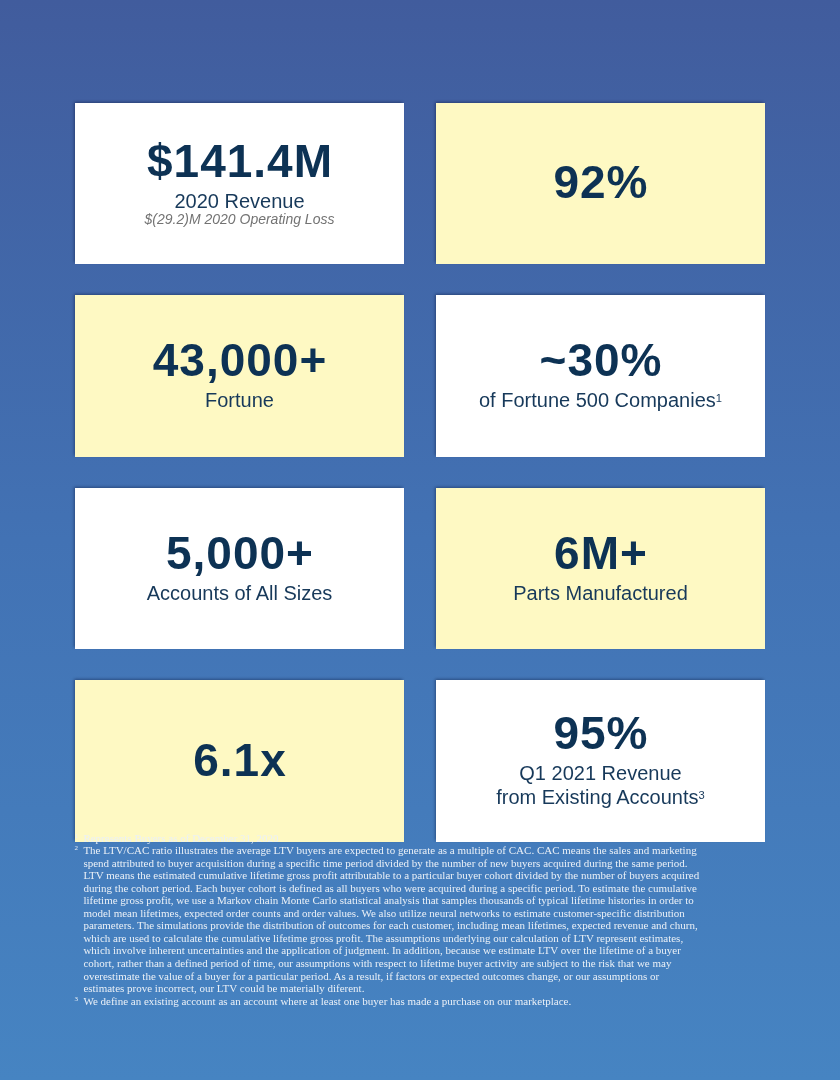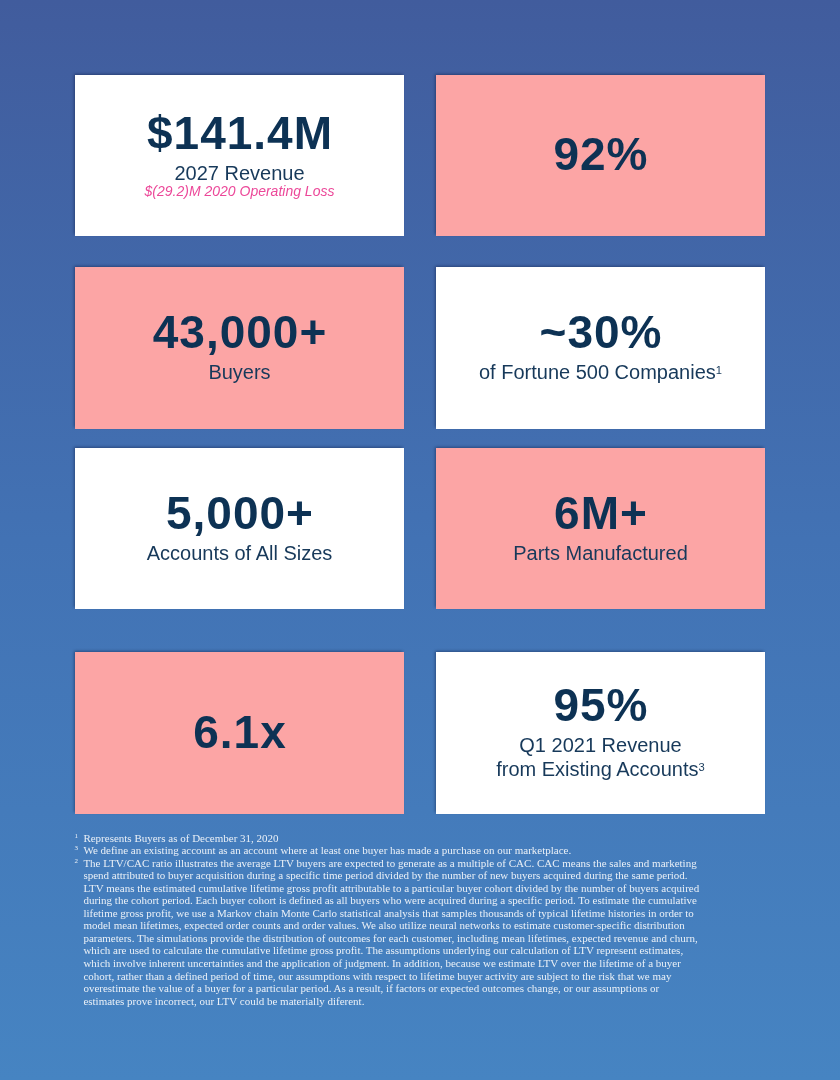--- a/index.html
+++ b/index.html
@@ -8,61 +8,62 @@
     font-family:"Liberation Sans", sans-serif;
     background:linear-gradient(180deg,#415c9d 0%,#4272b4 50%,#4684c2 100%);
   }
   .slide{position:relative;width:840px;height:1080px;}
   .grid{position:absolute;left:75px;top:74.5px;width:690px;}
   .card{
     position:absolute;width:329px;height:161.5px;
     display:flex;flex-direction:column;align-items:center;justify-content:center;
     padding-bottom:2px;box-sizing:border-box;
     box-shadow:-1.1px -1.4px 2.8px rgba(6,14,46,0.45);
+    margin-top:28px;
   }
   .card.white{background:#ffffff;}
-  .card.gray{background:#fca5a5;}
+  .card.gray{background:#fef9c3;}
   .card.c0{left:0;} .card.c1{left:361px;}
-  .card.r0{top:0;} .card.r1{top:192.5px;} .card.r2{top:373px;} .card.r3{top:577.5px;}
+  .card.r0{top:0;} .card.r1{top:192.5px;} .card.r2{top:385px;} .card.r3{top:577.5px;}
   .kpi{
     font-weight:bold;color:#0d3254;font-size:46px;line-height:46px;letter-spacing:1px;
     padding-left:1px;
   }
   .lbl{color:#17395a;font-size:20px;line-height:24px;text-align:center;margin-top:4.9px;}
   .lbl .line{display:block;}
-  .sub{color:#ec4899;font-size:14px;font-style:italic;line-height:17px;margin-top:-1.3px;margin-bottom:-1.7px;}
+  .sub{color:#737373;font-size:14px;font-style:italic;line-height:17px;margin-top:-1.3px;margin-bottom:-1.7px;}
   sup{font-size:0.56em;vertical-align:baseline;position:relative;top:-0.42em;line-height:0;}
   .notes{position:absolute;left:74.6px;top:831.5px;width:700px;color:#eaf0f7;font-size:11px;line-height:12.55px;}
   .note{display:flex;font-family:Liberation Serif, serif;}
   .note .n{width:8.8px;flex:none;text-align:left;font-size:7px;line-height:9px;}
   .note .t{flex:1;white-space:pre-line;}
 </style>
 </head>
 <body>
 
 <div class="slide">
 
   <div class="grid">
 
     <div class="card white r0 c0">
       <div class="kpi">$141.4M</div>
       <div class="lbl">
-          <span class="line">2027 Revenue</span>
+          <span class="line">2020 Revenue</span>
         </div>
       <div class="sub">$(29.2)M 2020 Operating Loss</div>
     </div>
 
     <div class="card gray r0 c1">
       <div class="kpi">92%</div>
     </div>
 
     <div class="card gray r1 c0">
       <div class="kpi">43,000+</div>
       <div class="lbl">
-          <span class="line">Buyers</span>
+          <span class="line">Fortune</span>
         </div>
     </div>
 
     <div class="card white r1 c1">
       <div class="kpi">~30%</div>
       <div class="lbl">
           <span class="line"><span>of Fortune 500 Companies</span><sup>1</sup></span>
         </div>
     </div>
 
@@ -93,33 +94,33 @@
     </div>
 
   </div>
 
   <div class="notes">
     <div class="note">
       <div class="n">1</div>
       <div class="t">Represents Buyers as of December 31, 2020</div>
     </div>
     <div class="note">
-      <div class="n">3</div>
-      <div class="t">We define an existing account as an account where at least one buyer has made a purchase on our marketplace.</div>
-    </div>
-    <div class="note">
       <div class="n">2</div>
       <div class="t">The LTV/CAC ratio illustrates the average LTV buyers are expected to generate as a multiple of CAC. CAC means the sales and marketing
 spend attributed to buyer acquisition during a specific time period divided by the number of new buyers acquired during the same period.
 LTV means the estimated cumulative lifetime gross profit attributable to a particular buyer cohort divided by the number of buyers acquired
 during the cohort period. Each buyer cohort is defined as all buyers who were acquired during a specific period. To estimate the cumulative
 lifetime gross profit, we use a Markov chain Monte Carlo statistical analysis that samples thousands of typical lifetime histories in order to
 model mean lifetimes, expected order counts and order values. We also utilize neural networks to estimate customer-specific distribution
 parameters. The simulations provide the distribution of outcomes for each customer, including mean lifetimes, expected revenue and churn,
 which are used to calculate the cumulative lifetime gross profit. The assumptions underlying our calculation of LTV represent estimates,
 which involve inherent uncertainties and the application of judgment. In addition, because we estimate LTV over the lifetime of a buyer
 cohort, rather than a defined period of time, our assumptions with respect to lifetime buyer activity are subject to the risk that we may
 overestimate the value of a buyer for a particular period. As a result, if factors or expected outcomes change, or our assumptions or
 estimates prove incorrect, our LTV could be materially diferent.</div>
     </div>
+    <div class="note">
+      <div class="n">3</div>
+      <div class="t">We define an existing account as an account where at least one buyer has made a purchase on our marketplace.</div>
+    </div>
   </div>
 
 </div>
 
 </body></html>

